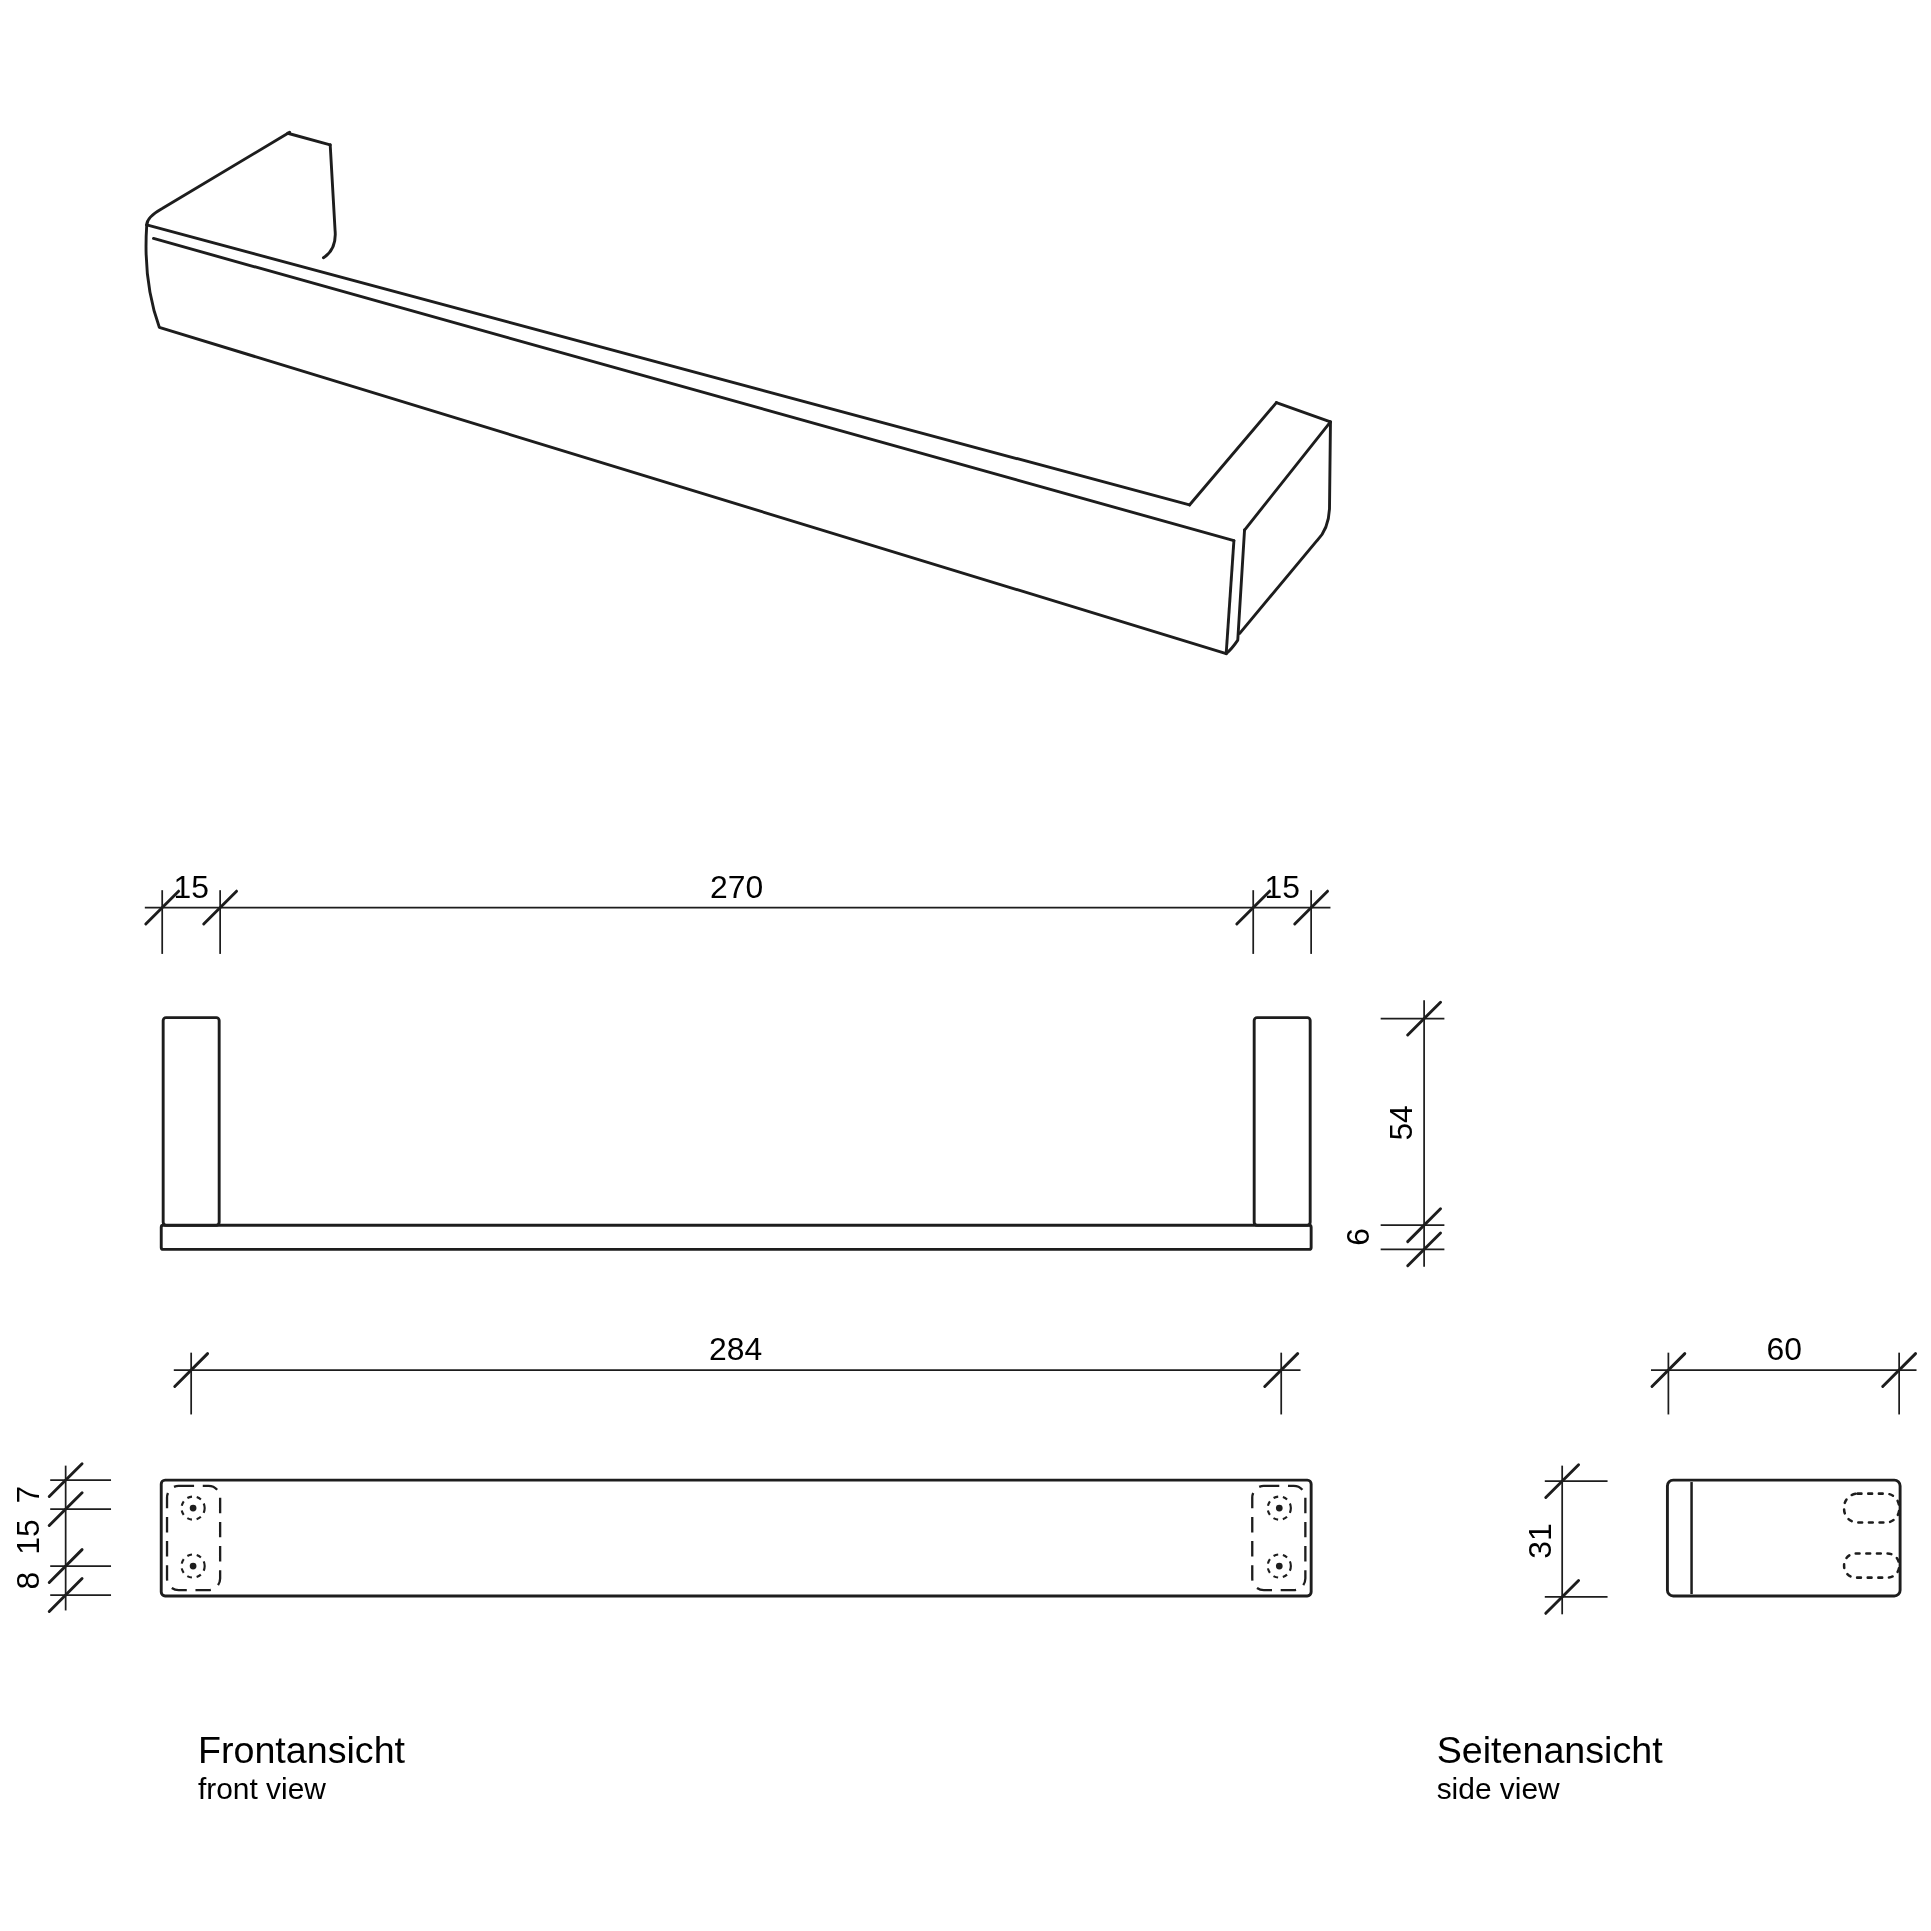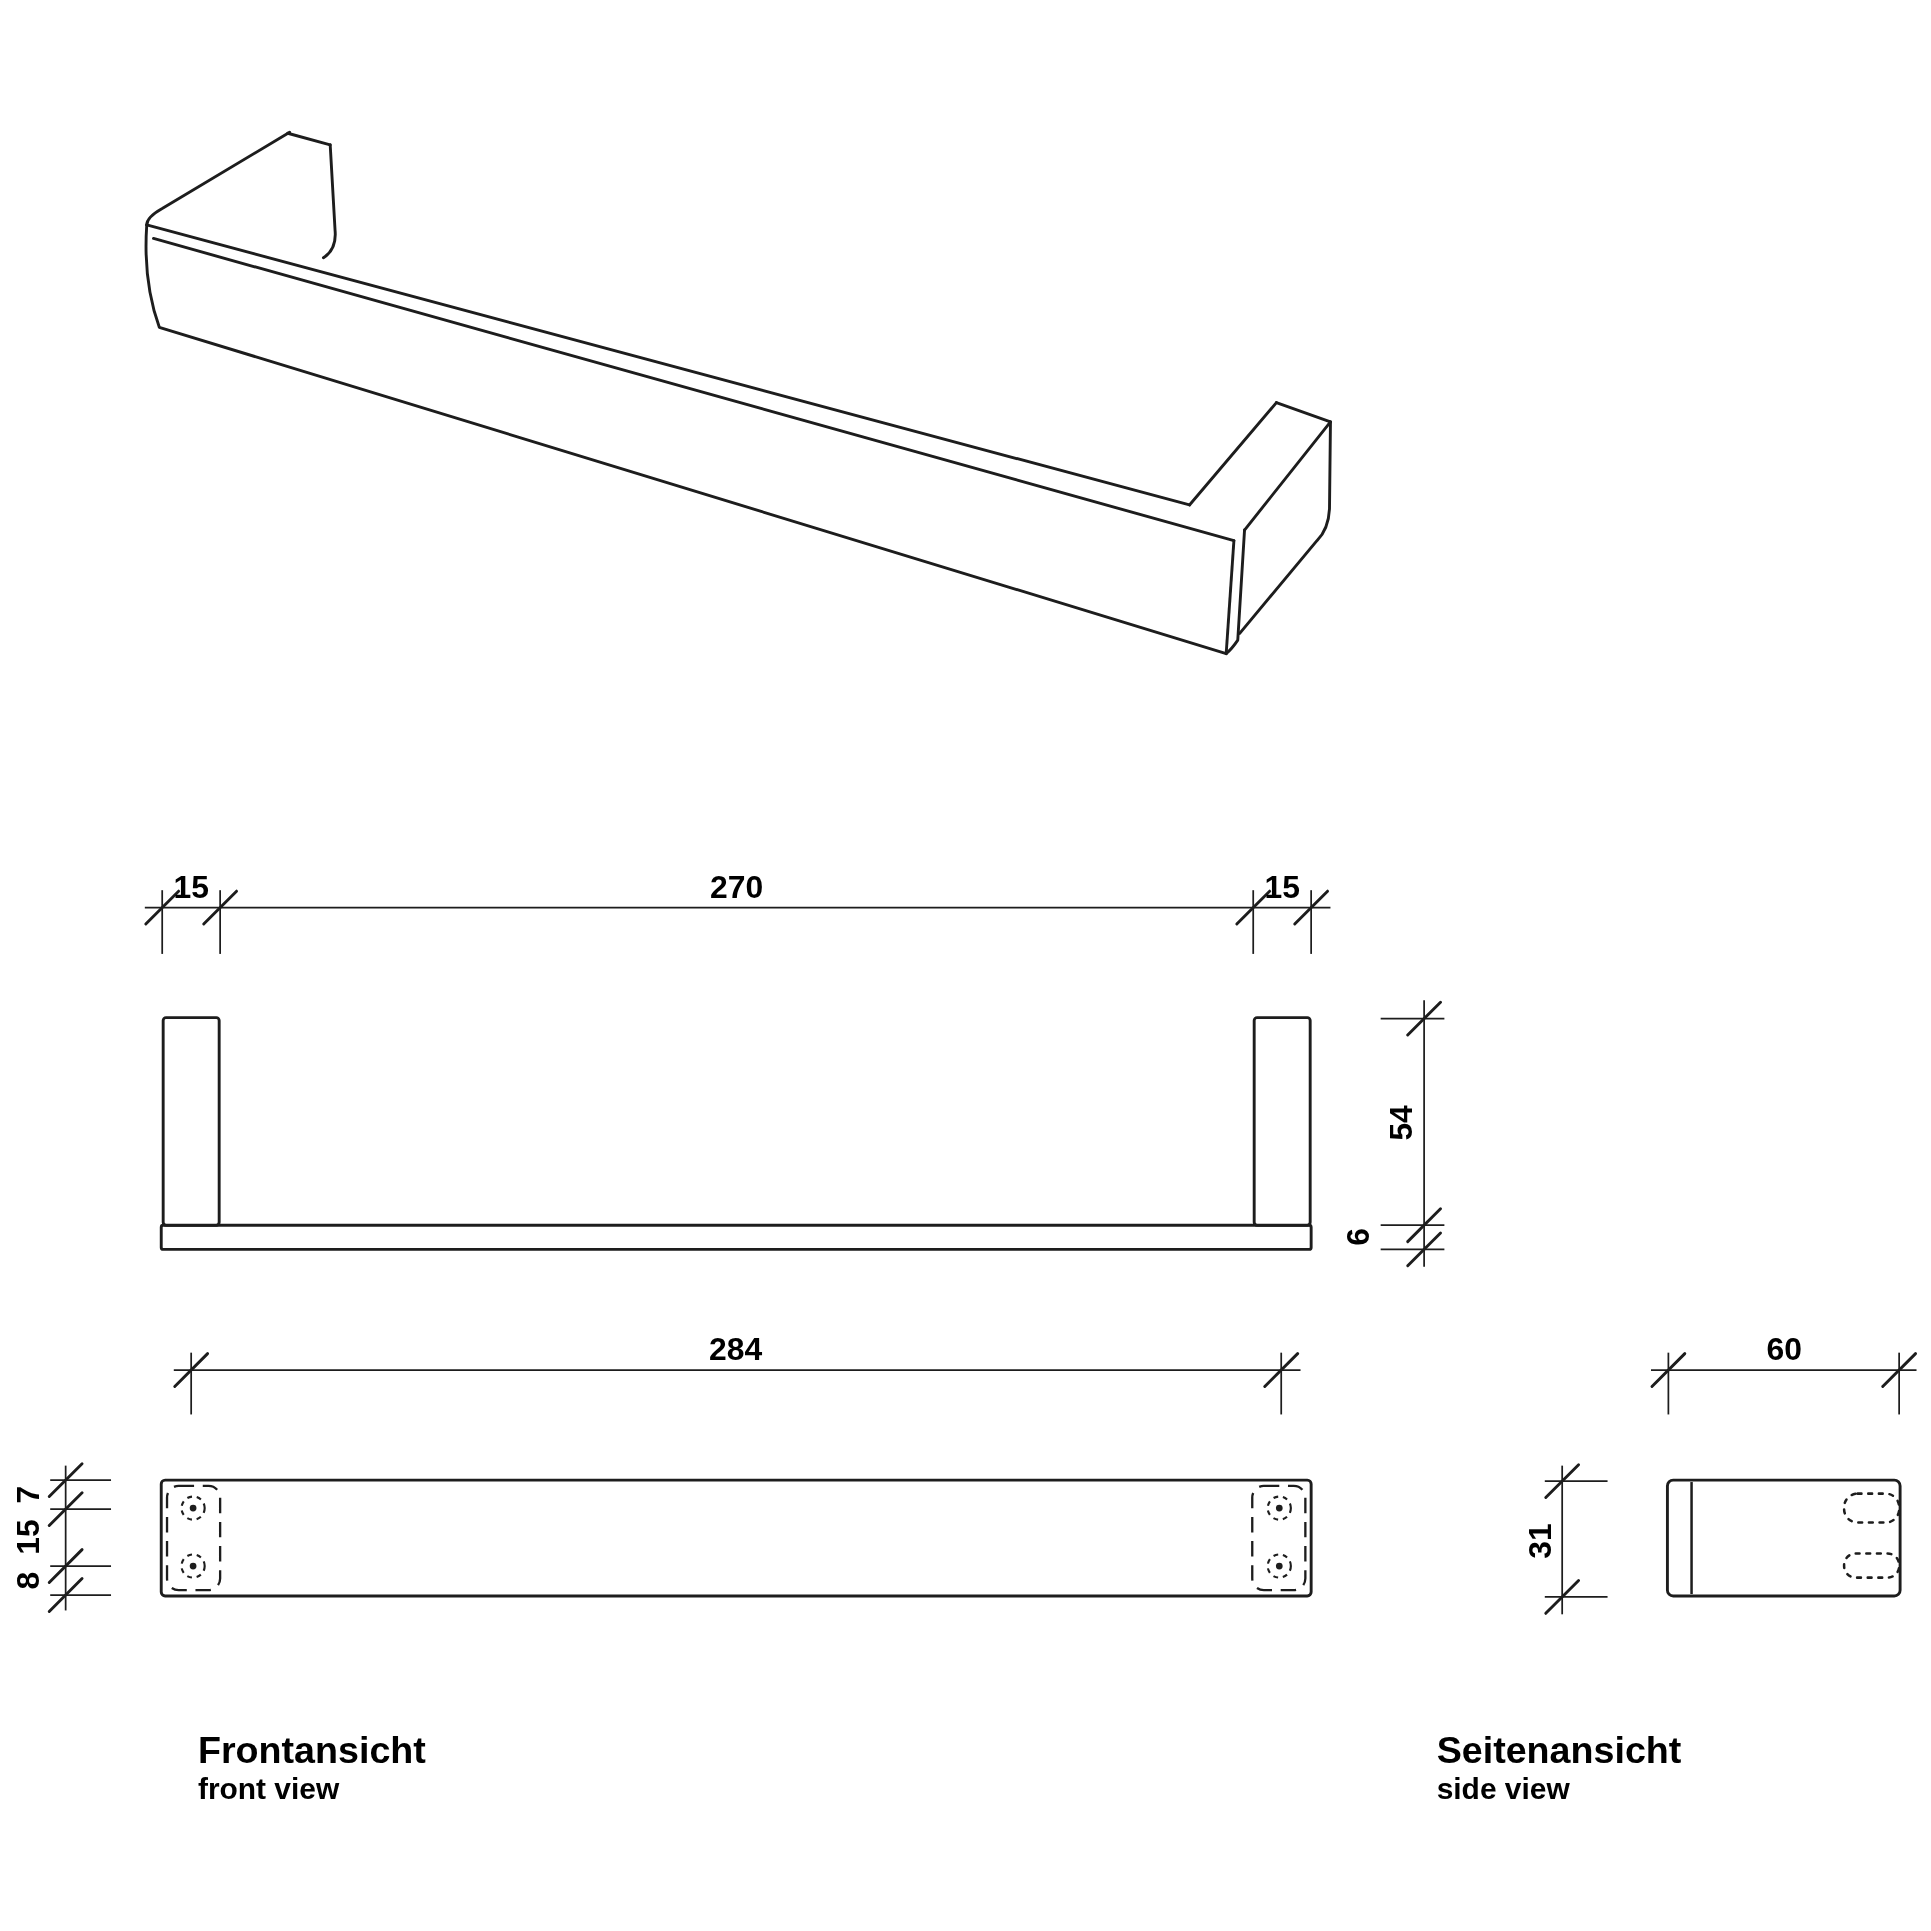--- a/index.html
+++ b/index.html
@@ -1,17 +1,17 @@
 <!DOCTYPE html>
 <html><head>
 <meta charset="utf-8">
 <style>
   html,body{margin:0;padding:0;background:#ffffff;}
   .canvas{position:relative;width:1931px;height:1931px;background:#ffffff;overflow:hidden;
-          font-family:"Liberation Sans", sans-serif;font-weight:bold;}
+          font-family:"Liberation Sans", sans-serif;}
   svg{position:absolute;left:0;top:0;}
   .geo{stroke:#1d1d1d;stroke-width:3;fill:none;stroke-linecap:round;stroke-linejoin:round;}
   .geo-fill{stroke:#1d1d1d;stroke-width:3;fill:#ffffff;stroke-linejoin:round;}
   .dim{stroke:#1d1d1d;stroke-width:1.8;fill:none;}
   .tick{stroke:#1d1d1d;stroke-width:3;fill:none;stroke-linecap:round;}
   .dash{stroke:#1d1d1d;stroke-width:2.4;fill:none;stroke-dasharray:16 9;}
   .dashc{stroke:#1d1d1d;stroke-width:2.2;fill:none;stroke-dasharray:5 5;}
   .dot{fill:#1d1d1d;stroke:none;}
   .slot{stroke:#1d1d1d;stroke-width:2.6;fill:none;stroke-dasharray:4 7;stroke-linecap:round;}
   text{fill:#000000;font-family:"Liberation Sans", sans-serif;}

